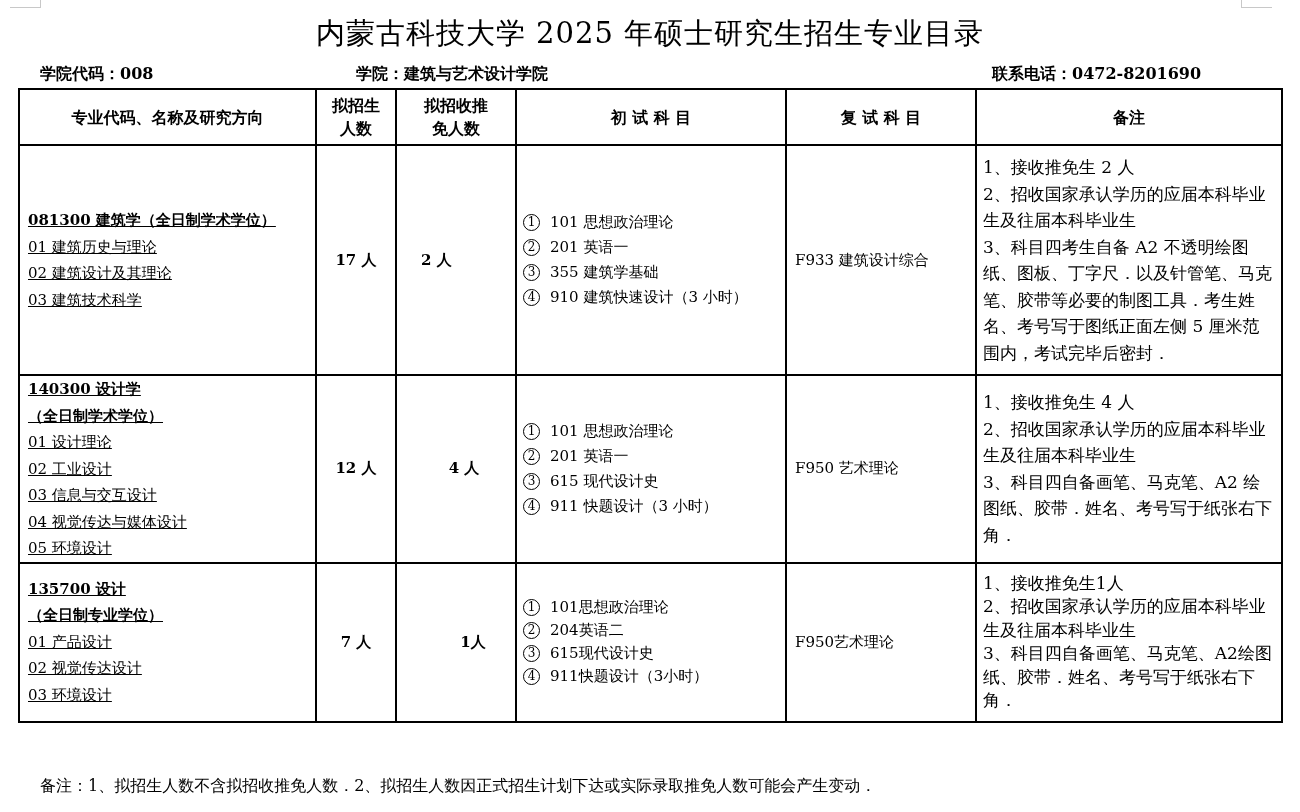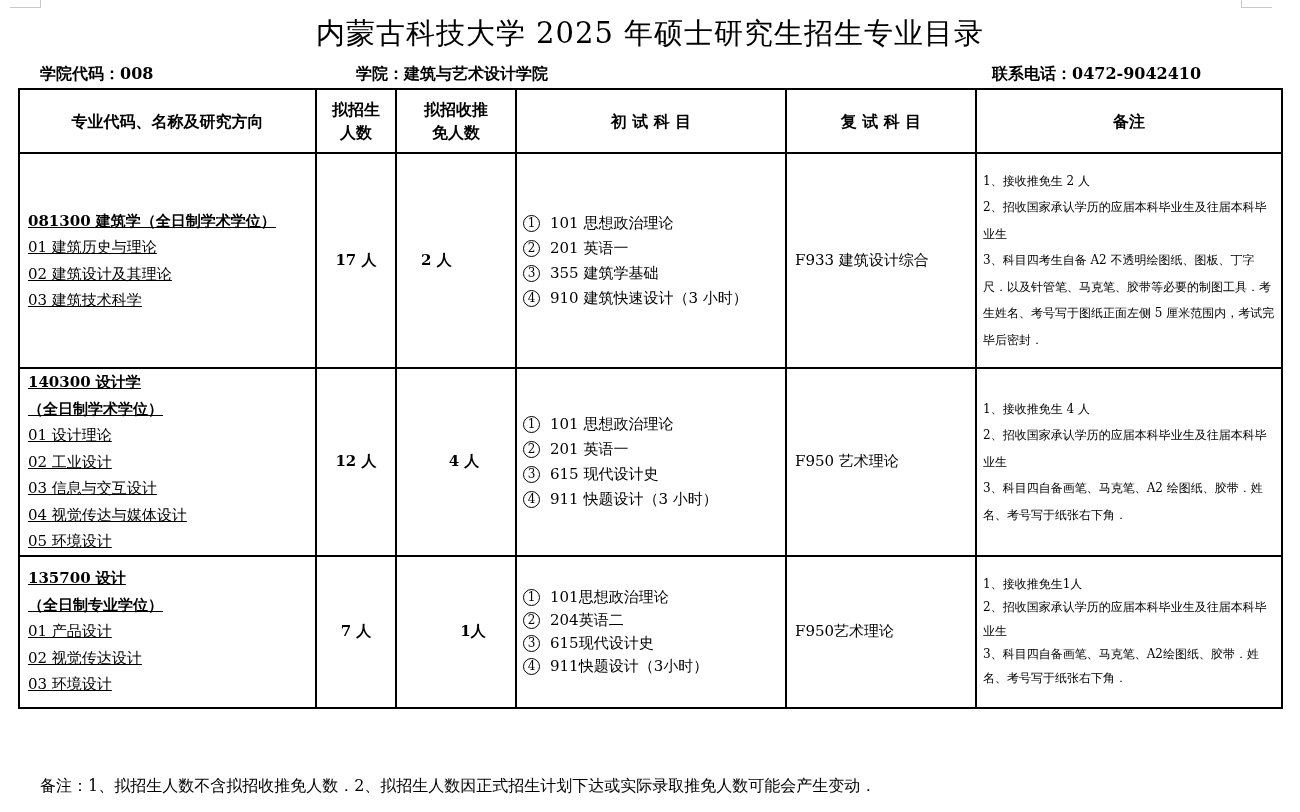--- a/index.html
+++ b/index.html
@@ -16,46 +16,46 @@
   table.catalog td, table.catalog th { border: 2px solid #000; padding: 0; vertical-align: middle; }
   th { font-weight: bold; font-size: 16px; text-align: center; line-height: 23px; font-family: "DejaVu Sans", sans-serif; }
   td { font-size: 15px; }
   .major-cell { padding: 0 8px !important; line-height: 26.5px; text-decoration: underline; }
   .major-head { font-weight: bold; }
   .num-cell { text-align: center; font-weight: bold; }
   .exam-cell { padding-left: 6px !important; line-height: 25px; }
   .exam-line { display: flex; align-items: center; }
   .circ { display: inline-block; width: 17px; height: 17px; border: 1.5px solid #000; border-radius: 50%; font-size: 12px; line-height: 17px; text-align: center; margin-right: 10px; box-sizing: border-box; line-height: 14px; }
   .retest-cell { padding-left: 8px !important; }
-  .note-cell { padding: 0 6px !important; line-height: 26.5px; font-size: 12px; border-radius: 11px; }
+  .note-cell { padding: 8px 6px !important; line-height: 26.5px; font-size: 17px; border-radius: 11px; }
   .footnote { position: absolute; left: 40px; top: 776px; font-size: 16px; font-weight: normal; font-family: "DejaVu Serif", serif; }
 </style>
 </head>
 <body>
 
 <div class="corner tl"></div>
 <div class="corner tr"></div>
 
 <div class="title">内蒙古科技大学 2025 年硕士研究生招生专业目录</div>
 
 <div class="meta code"><span>学院代码：</span><span>008</span></div>
 <div class="meta school"><span>学院：</span><span>建筑与艺术设计学院</span></div>
-<div class="meta phone"><span>联系电话：</span><span>0472-9042410</span></div>
+<div class="meta phone"><span>联系电话：</span><span>0472-8201690</span></div>
 
 <table class="catalog">
   <colgroup>
     <col style="width:297px">
       <col style="width:80px">
       <col style="width:120px">
       <col style="width:270px">
       <col style="width:190px">
       <col style="width:306px">
   </colgroup>
   <thead>
-    <tr style="height:64px">
+    <tr style="height:56px">
       <th>专业代码、名称及研究方向</th>
       <th><span>拟招生</span><br><span>人数</span></th>
       <th><span>拟招收推</span><br><span>免人数</span></th>
       <th>初 试 科 目</th>
       <th>复 试 科 目</th>
       <th>备注</th>
     </tr>
   </thead>
   <tbody>
 

